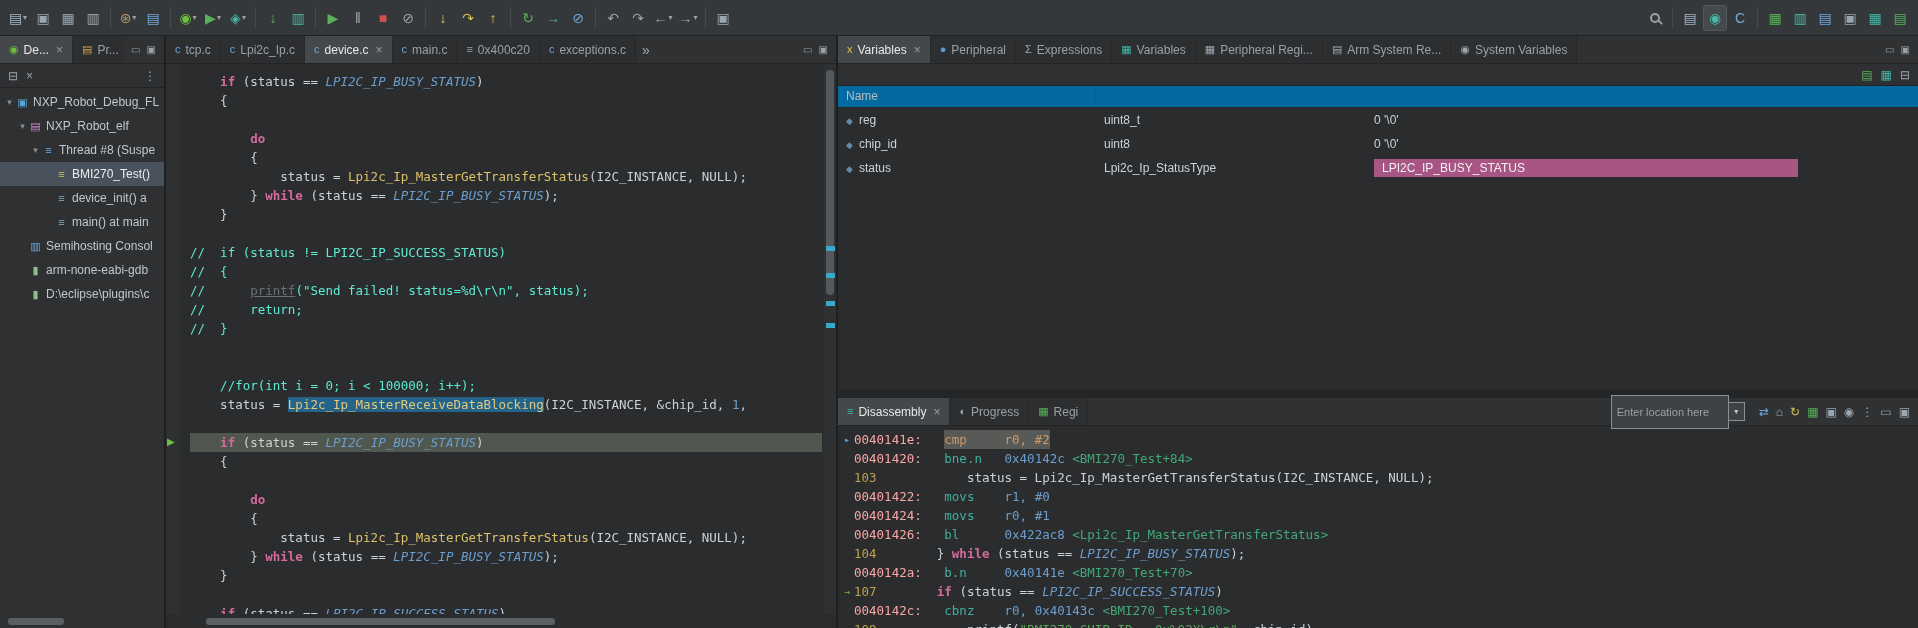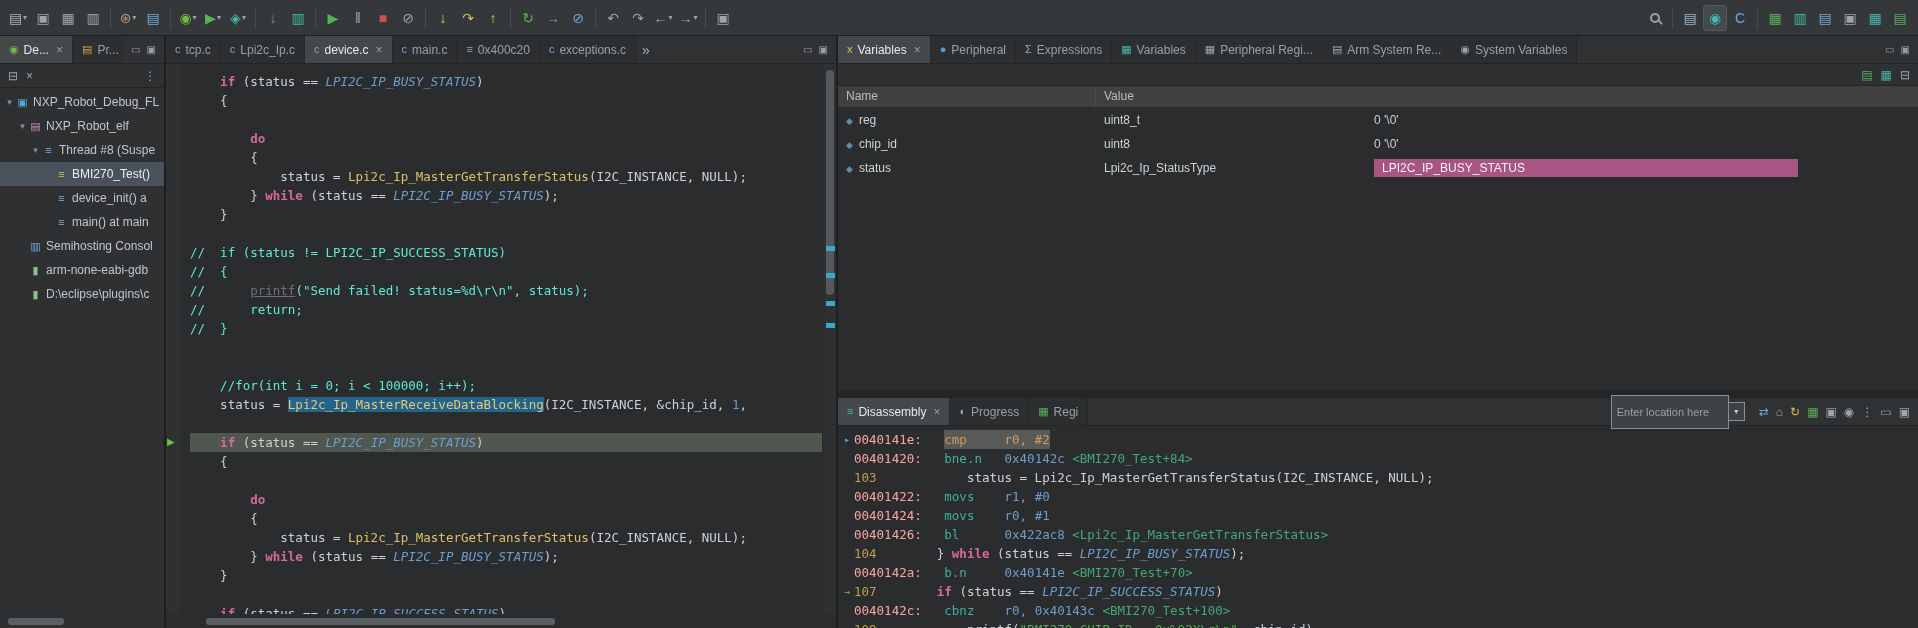--- a/index.html
+++ b/index.html
@@ -68,21 +68,21 @@
   .tok-sym{color:#43a878}
   .tok-lno{color:#c0a050}
   .tok-hl{background:#585a58;color:#d29a62}
   .vscroll{width:14px;flex:none;background:#2e3032;border-left:1px solid #27292a;position:relative}
   .vscroll .thumb{position:absolute;left:3px;width:8px;background:#55595d;border-radius:4px}
   .vmark{position:absolute;right:1px;width:9px;height:5px;background:#3aa8c8}
 
   
   .right-col{width:1080px;flex:none;display:flex;flex-direction:column;min-height:0}
   .vars-panel{height:354px;flex:none;background:#2a2c2d;display:flex;flex-direction:column}
-  .vt-header{height:22px;flex:none;display:flex;background:#404040;border-bottom:1px solid #2a2a2a;font-size:12px;color:#b8bcc0}
+  .vt-header{height:22px;flex:none;display:flex;background:#0369a1;border-bottom:1px solid #2a2a2a;font-size:12px;color:#b8bcc0}
   .vt-h{padding:3px 8px;border-right:1px solid #4a4d4f}
   .vt-c0{width:258px;flex:none}
   .vt-c1{width:272px;flex:none}
   .vt-c2{flex:1;border-right:none}
   .vt-row{height:24px;display:flex;align-items:center;font-size:12px;color:#cfd3d6}
   .vt-cell{padding:0 8px;overflow:hidden;white-space:nowrap}
   .vt-cell.vt-c2{padding-left:6px}
   .var-ic{font-size:9px;margin-right:6px}
   .val-ch{display:inline-block;background:#a85583;color:#f2f2f2;min-width:424px;padding:2px 8px}
   .sash{height:8px;flex:none;background:#232526}
@@ -398,21 +398,20 @@
               <span class="vicon">▣</span>
             </div>
         </div>
         <div class="view-toolbar right">
             <span class="vicon" style="color: rgb(88, 177, 88);">▤</span>
             <span class="vicon" style="color: rgb(69, 184, 168);">▦</span>
             <span class="vicon" style="color: rgb(154, 167, 176);">⊟</span>
           </div>
         <div class="vt-header">
             <div class="vt-h vt-c0">Name</div>
-            <div class="vt-h vt-c2">Value</div>
           </div>
         <div class="vt-body">
             <div class="vt-row">
               <div class="vt-cell vt-c0"><span class="var-ic" style="color: rgb(95, 140, 168);">◆</span><span>reg</span></div>
               <div class="vt-cell vt-c1">uint8_t</div>
               <div class="vt-cell vt-c2"><span>0 '\0'</span></div>
             </div>
             <div class="vt-row">
               <div class="vt-cell vt-c0"><span class="var-ic" style="color: rgb(95, 140, 168);">◆</span><span>chip_id</span></div>
               <div class="vt-cell vt-c1">uint8</div>

